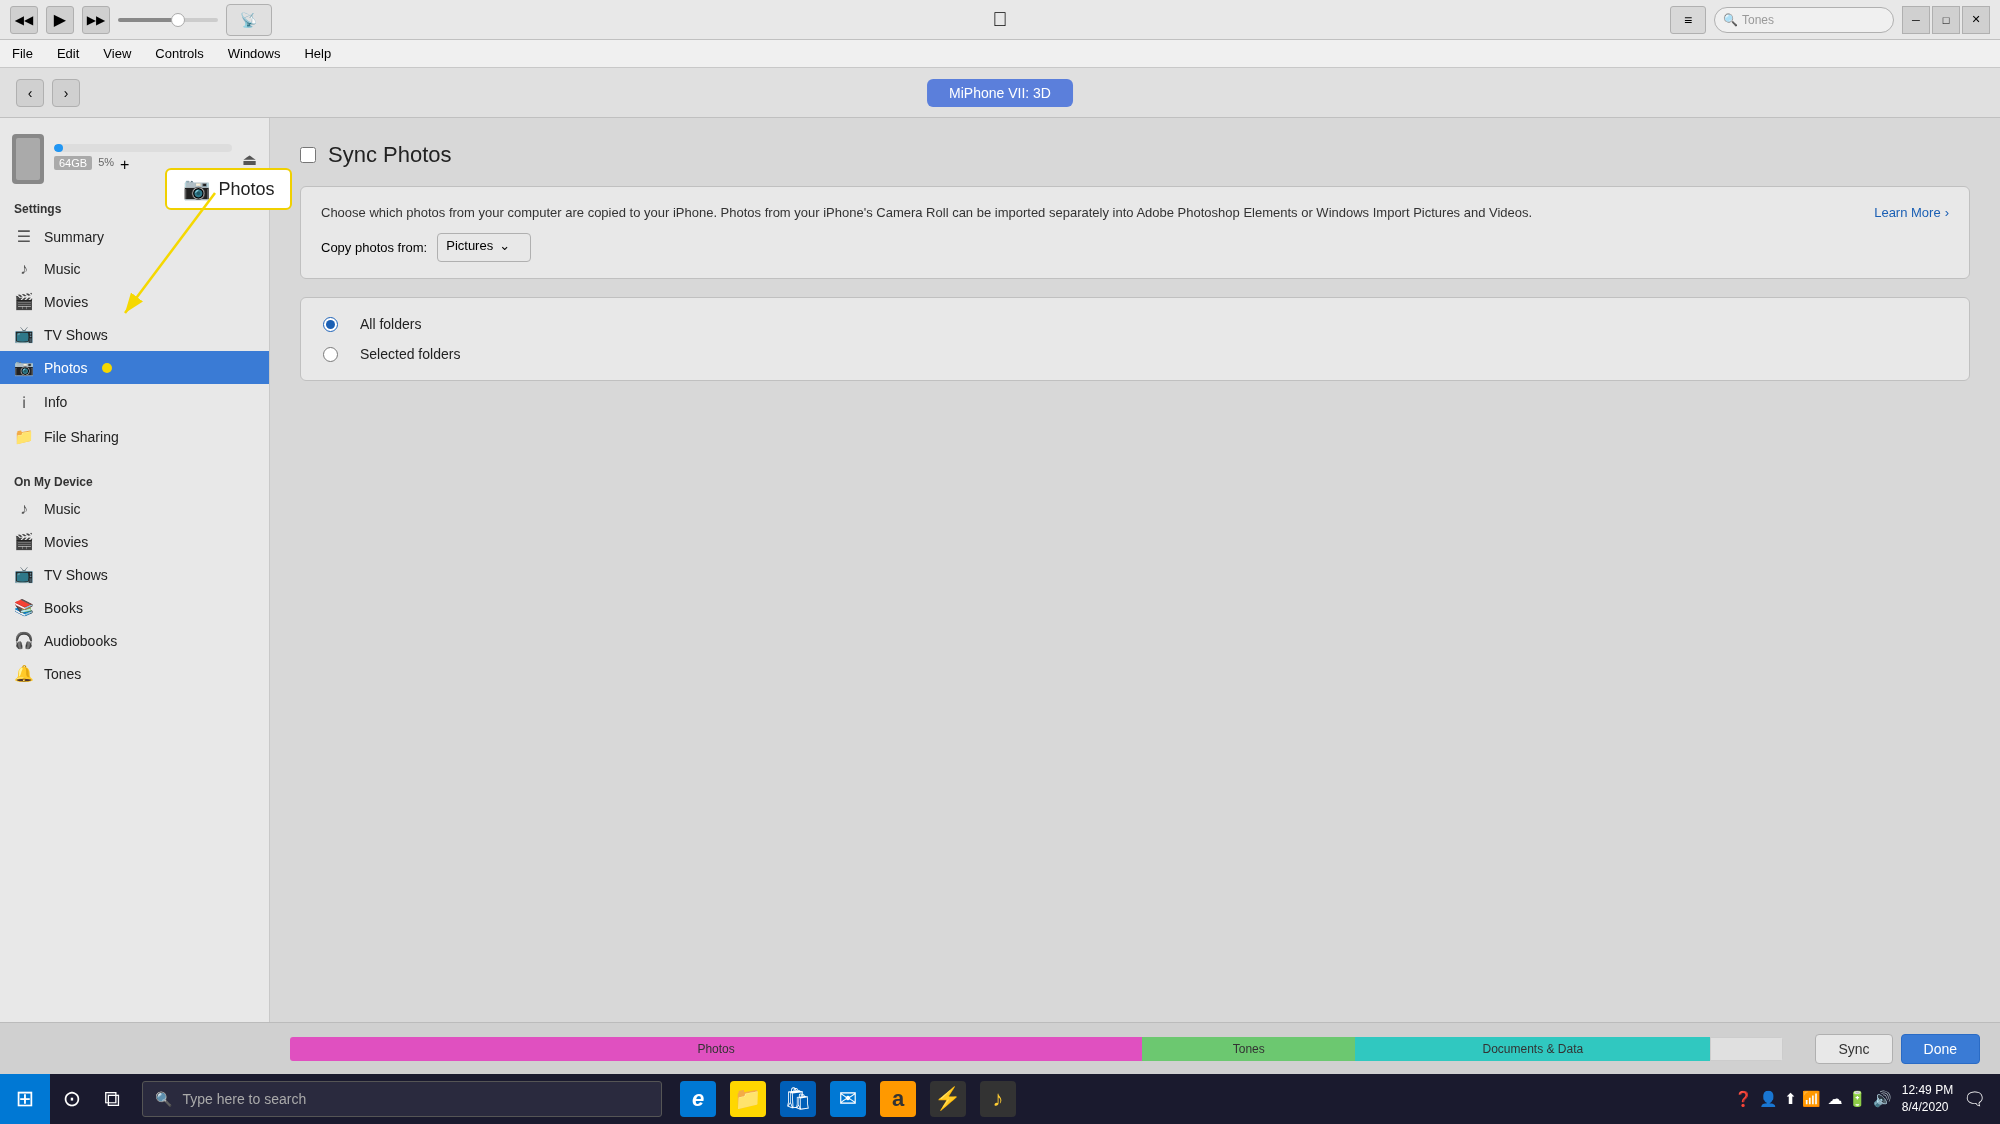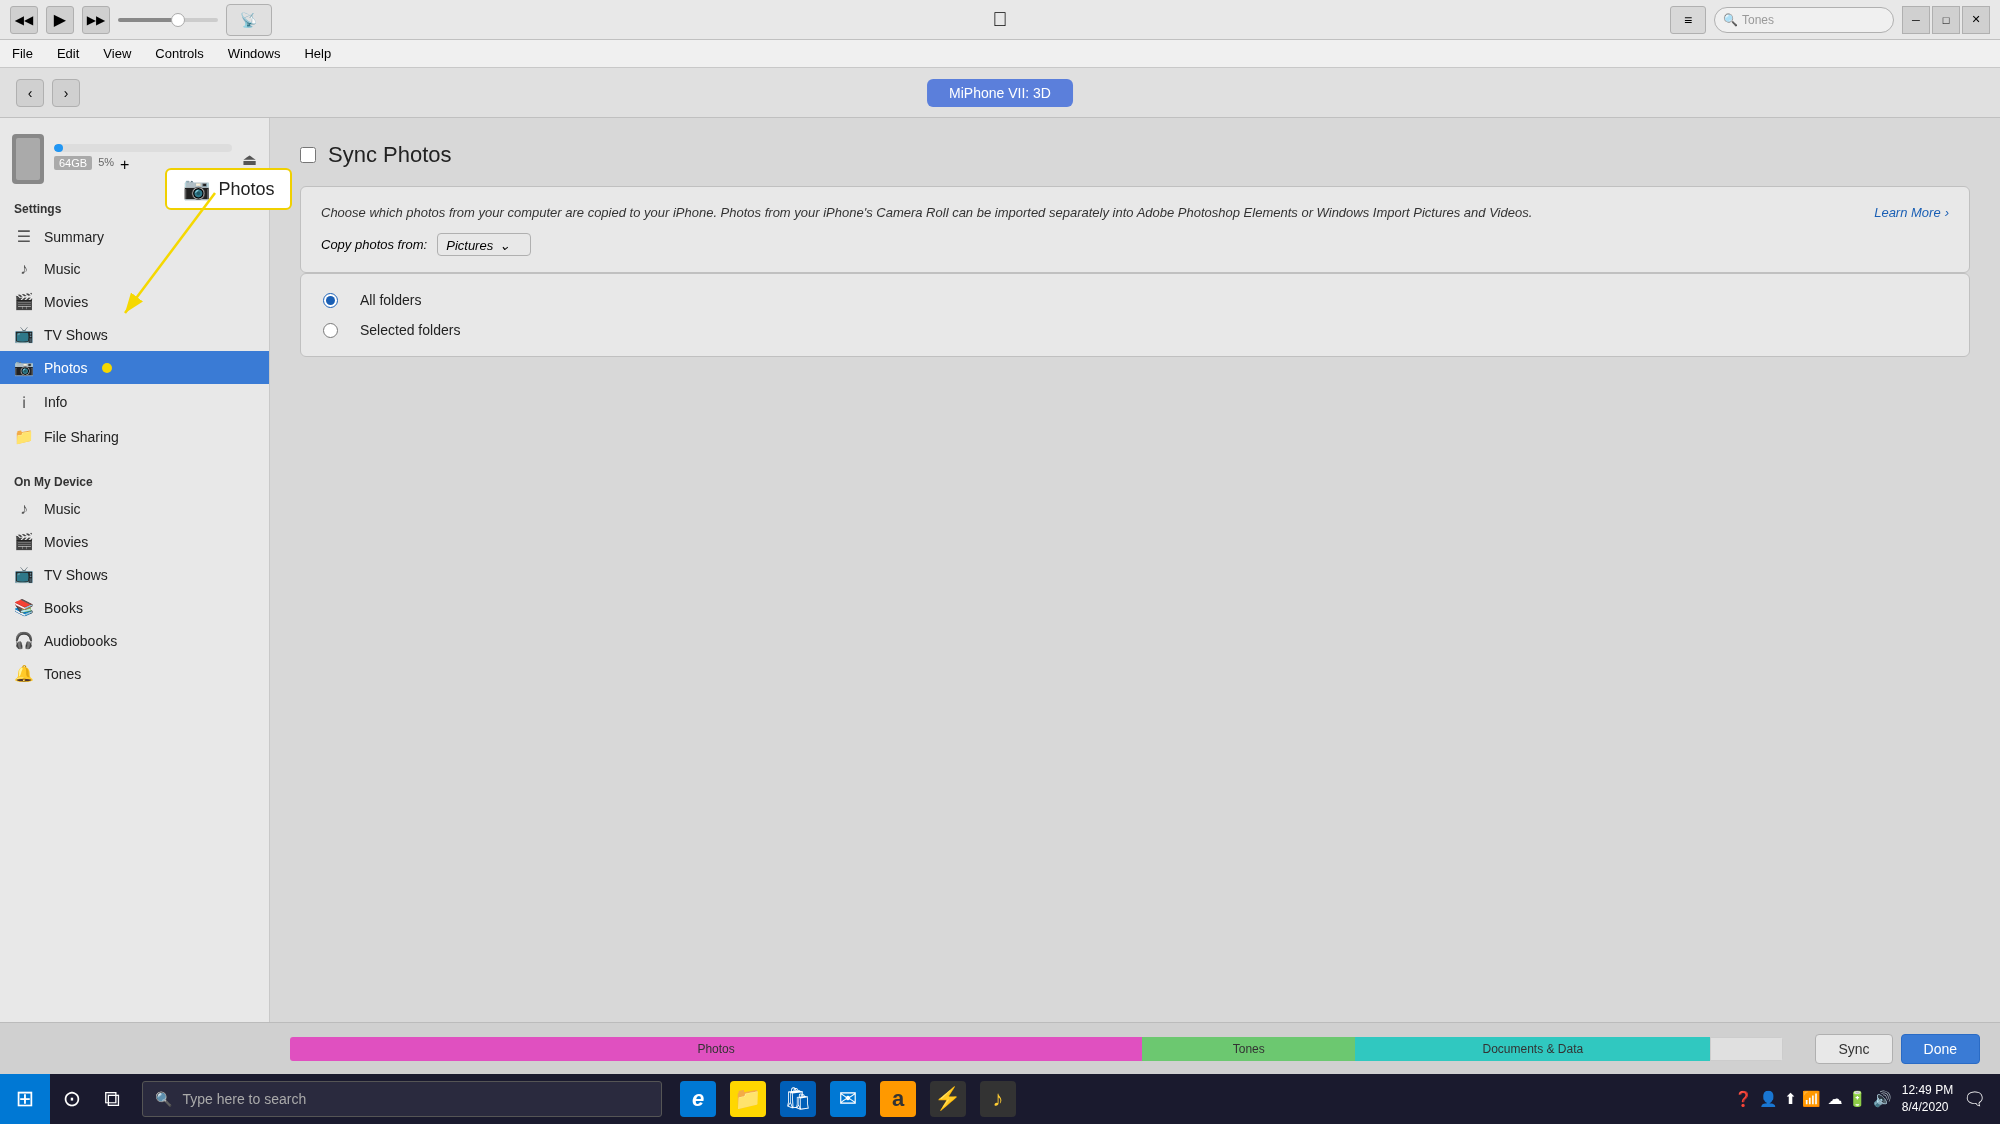--- a/index.html
+++ b/index.html
@@ -286,27 +286,27 @@
       font-size: 22px;
       font-weight: 400;
       color: #222;
     }
 
     .info-box {
       background: #e8e8e8;
       border: 1px solid #c0c0c0;
       border-radius: 6px;
       padding: 16px 20px;
+      margin-bottom: 18px;
       font-size: 13px;
       color: #333;
       line-height: 1.5;
       display: flex;
       justify-content: space-between;
       align-items: flex-start;
-      font-style: italic;
     }
     .info-text { flex: 1; }
     .learn-more {
       color: #1a5fb4;
       font-size: 13px;
       cursor: pointer;
       white-space: nowrap;
       margin-left: 20px;
       display: flex;
       align-items: center;
@@ -318,21 +318,21 @@
       align-items: center;
       gap: 10px;
       margin-top: 10px;
       font-size: 13px;
       color: #000000;
     }
     .dropdown-select {
       background: #e8e8e8;
       border: 1px solid #b0b0b0;
       border-radius: 4px;
-      padding: 2px 20px 0 8px;
+      padding: 2px 20px 6px 8px;
       font-size: 13px;
       cursor: pointer;
       position: relative;
       display: inline-flex;
       align-items: center;
       gap: 6px;
     }
 
     .options-box {
       background: #e8e8e8;

